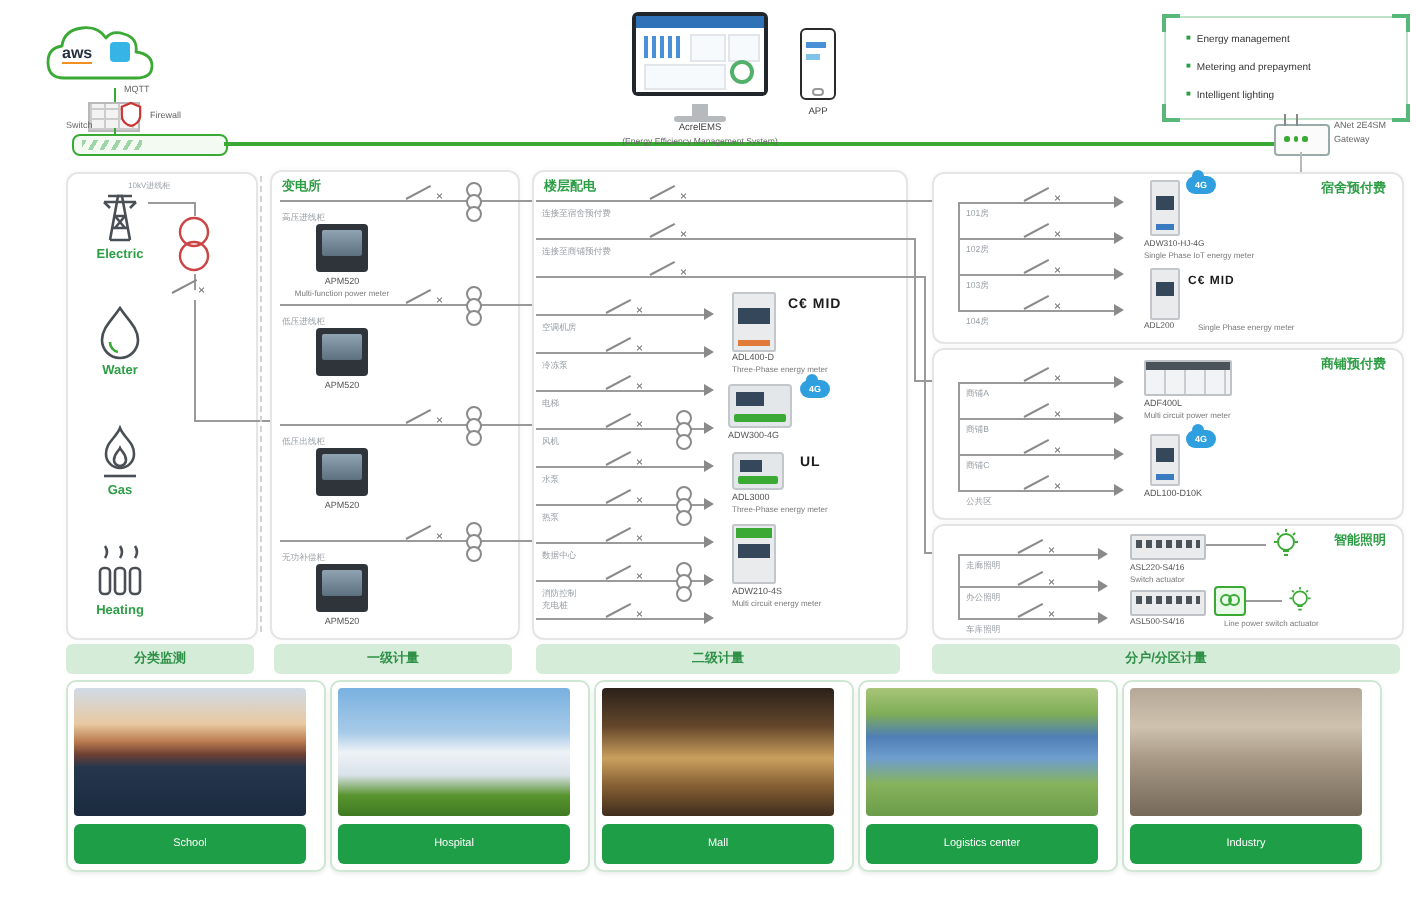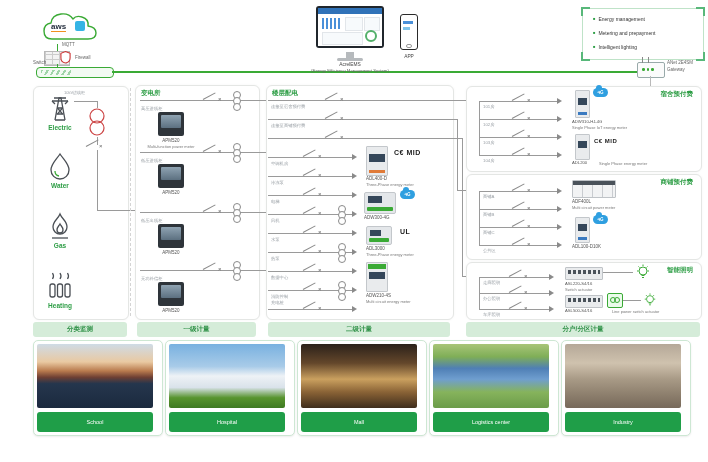--- a/index.html
+++ b/index.html
@@ -90,21 +90,21 @@
   .p-mall{background:linear-gradient(180deg,#2b211a 0%,#64472b 30%,#caa05f 55%,#8a6336 75%,#3f2d1c 100%);}
   .p-logistics{background:linear-gradient(180deg,#a8c578 0%,#7fae57 20%,#4f7fb5 38%,#6f9ecf 55%,#86b35c 75%,#6b9c49 100%);}
   .p-industry{background:linear-gradient(180deg,#b5a898 0%,#cfc2ae 30%,#a89a86 55%,#8c7e6c 80%,#77695a 100%);}
   svg{display:block;}
 </style>
 </head>
 <body>
 
 <div class="canvas">
 
-  <div class="abs" style="left:42px;top:8px;width:56px;height:38px;">
+  <div class="abs" style="left:22px;top:8px;width:56px;height:38px;">
     <svg width="56" height="38" viewBox="0 0 56 38">
       <path d="M10 31 Q2 31 2 23 Q2 16 9 15 Q10 7 19 6 Q27 5 31 11 Q34 7 40 9 Q47 11 46 18 Q54 19 54 25 Q54 31 46 31 Z" fill="#fff" stroke="#3aaa35" stroke-width="1.4" stroke-linejoin="round"></path>
     </svg>
     <span class="abs" style="left:9px;top:14px;font-size:8px;font-weight:bold;color:#252f3e;border-bottom:1.5px solid #f19021;">aws</span>
     <span class="abs" style="left:33px;top:13px;width:10px;height:10px;background:#35b4e5;border-radius:2px;"></span>
   </div>
   <span class="toplabel" style="left:62px;top:42px;">MQTT</span>
   <div class="wv" style="left:57px;top:44px;height:7px;background:#3aaa35;"></div>
   <div class="bricks" style="left:44px;top:51px;width:24px;height:13px;"></div>
   <svg class="abs" style="left:60px;top:50px;" width="11" height="14" viewBox="0 0 12 14">

